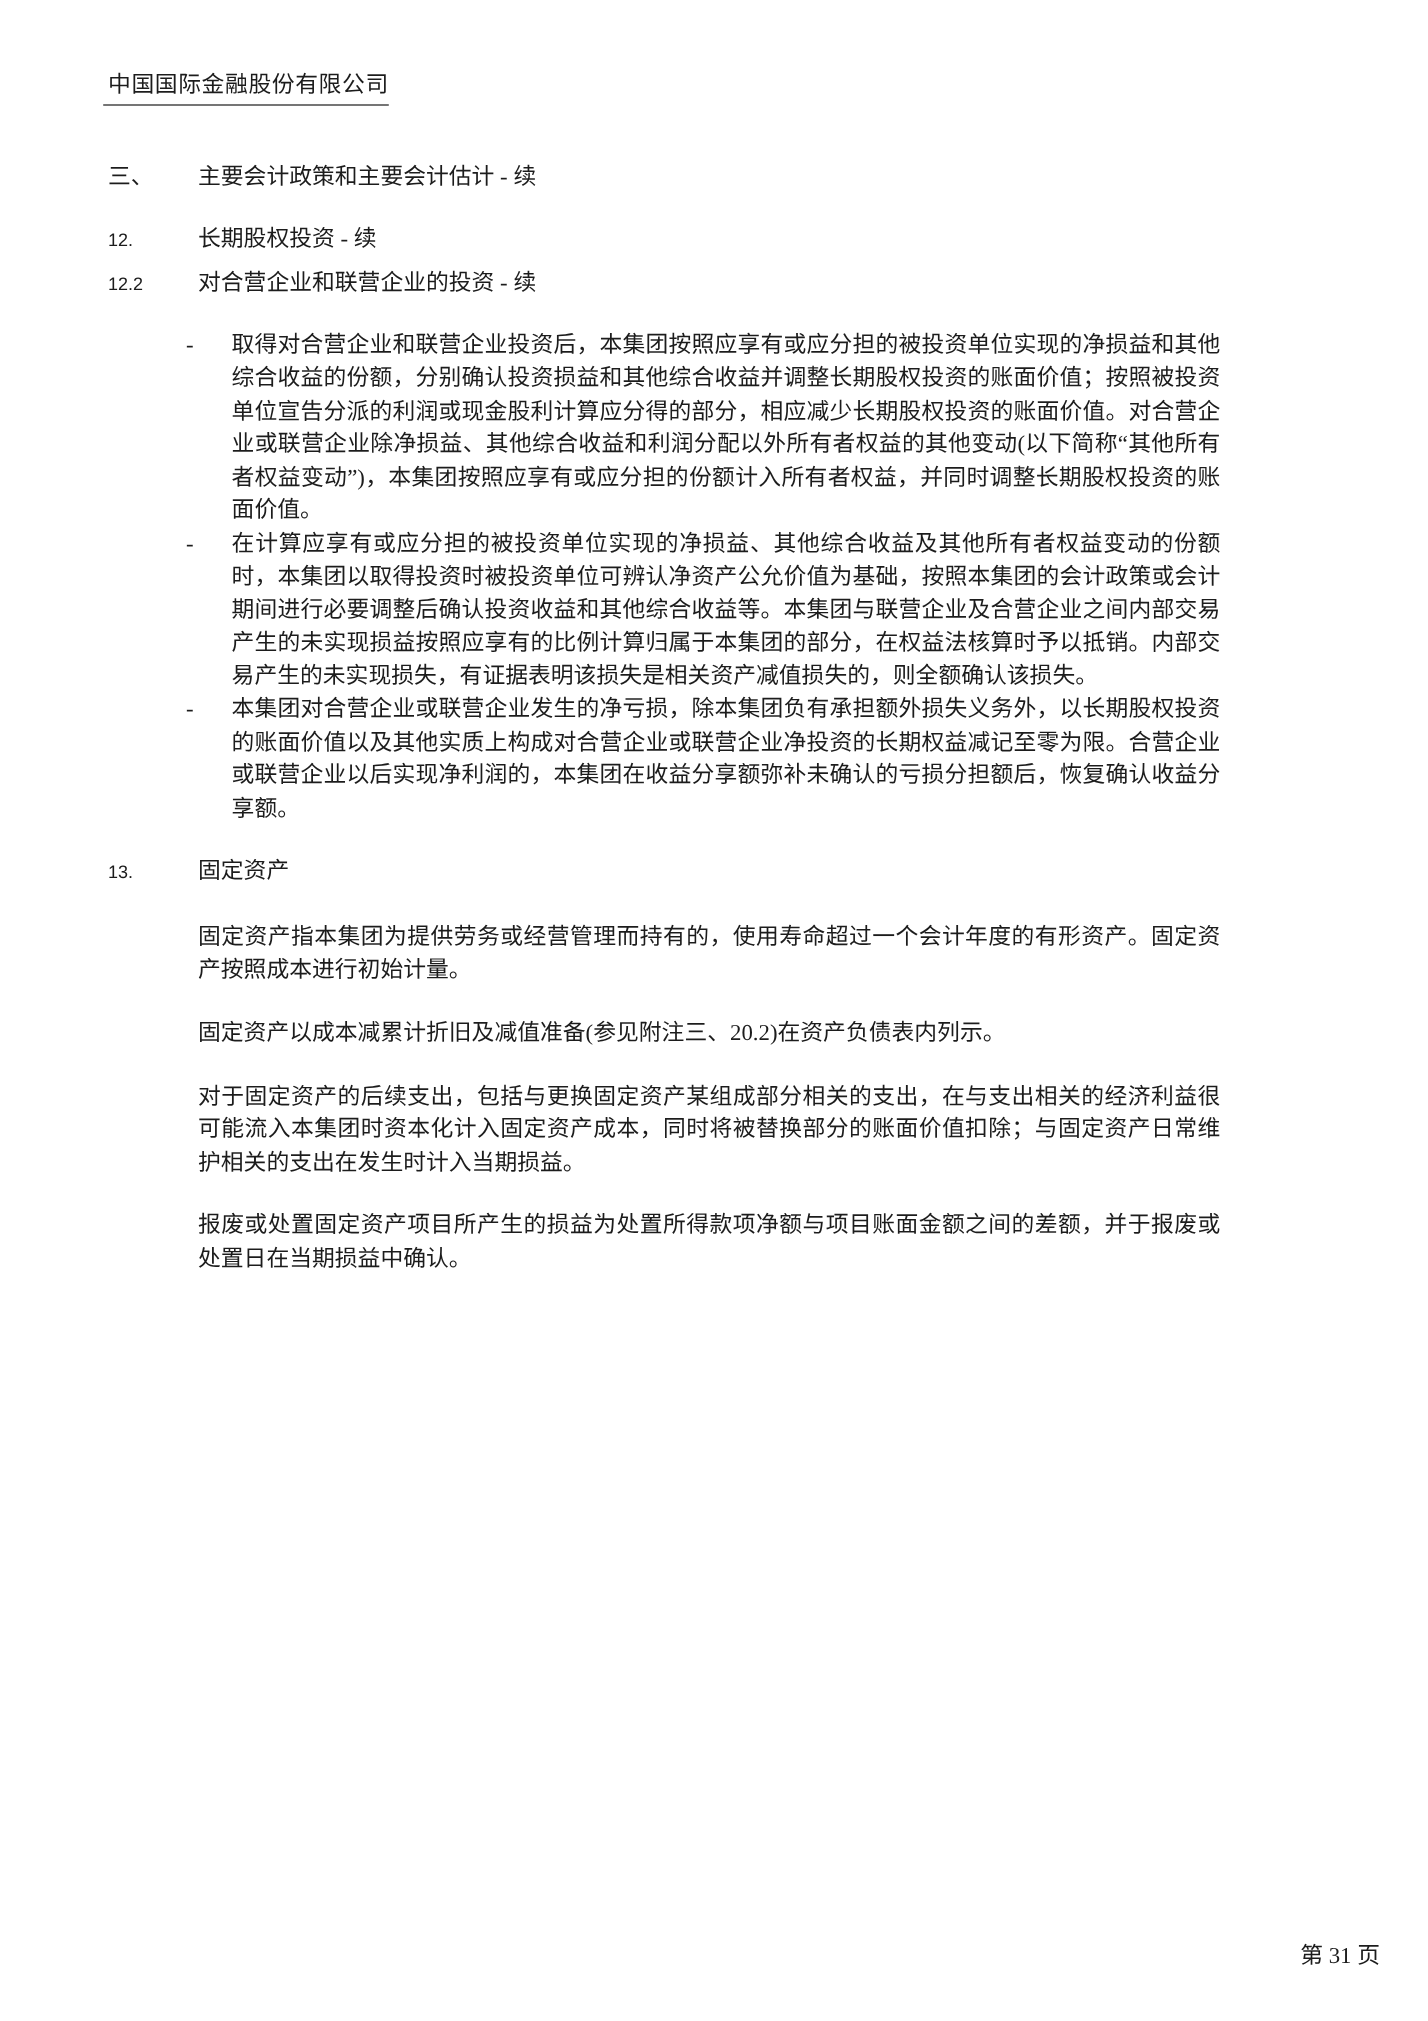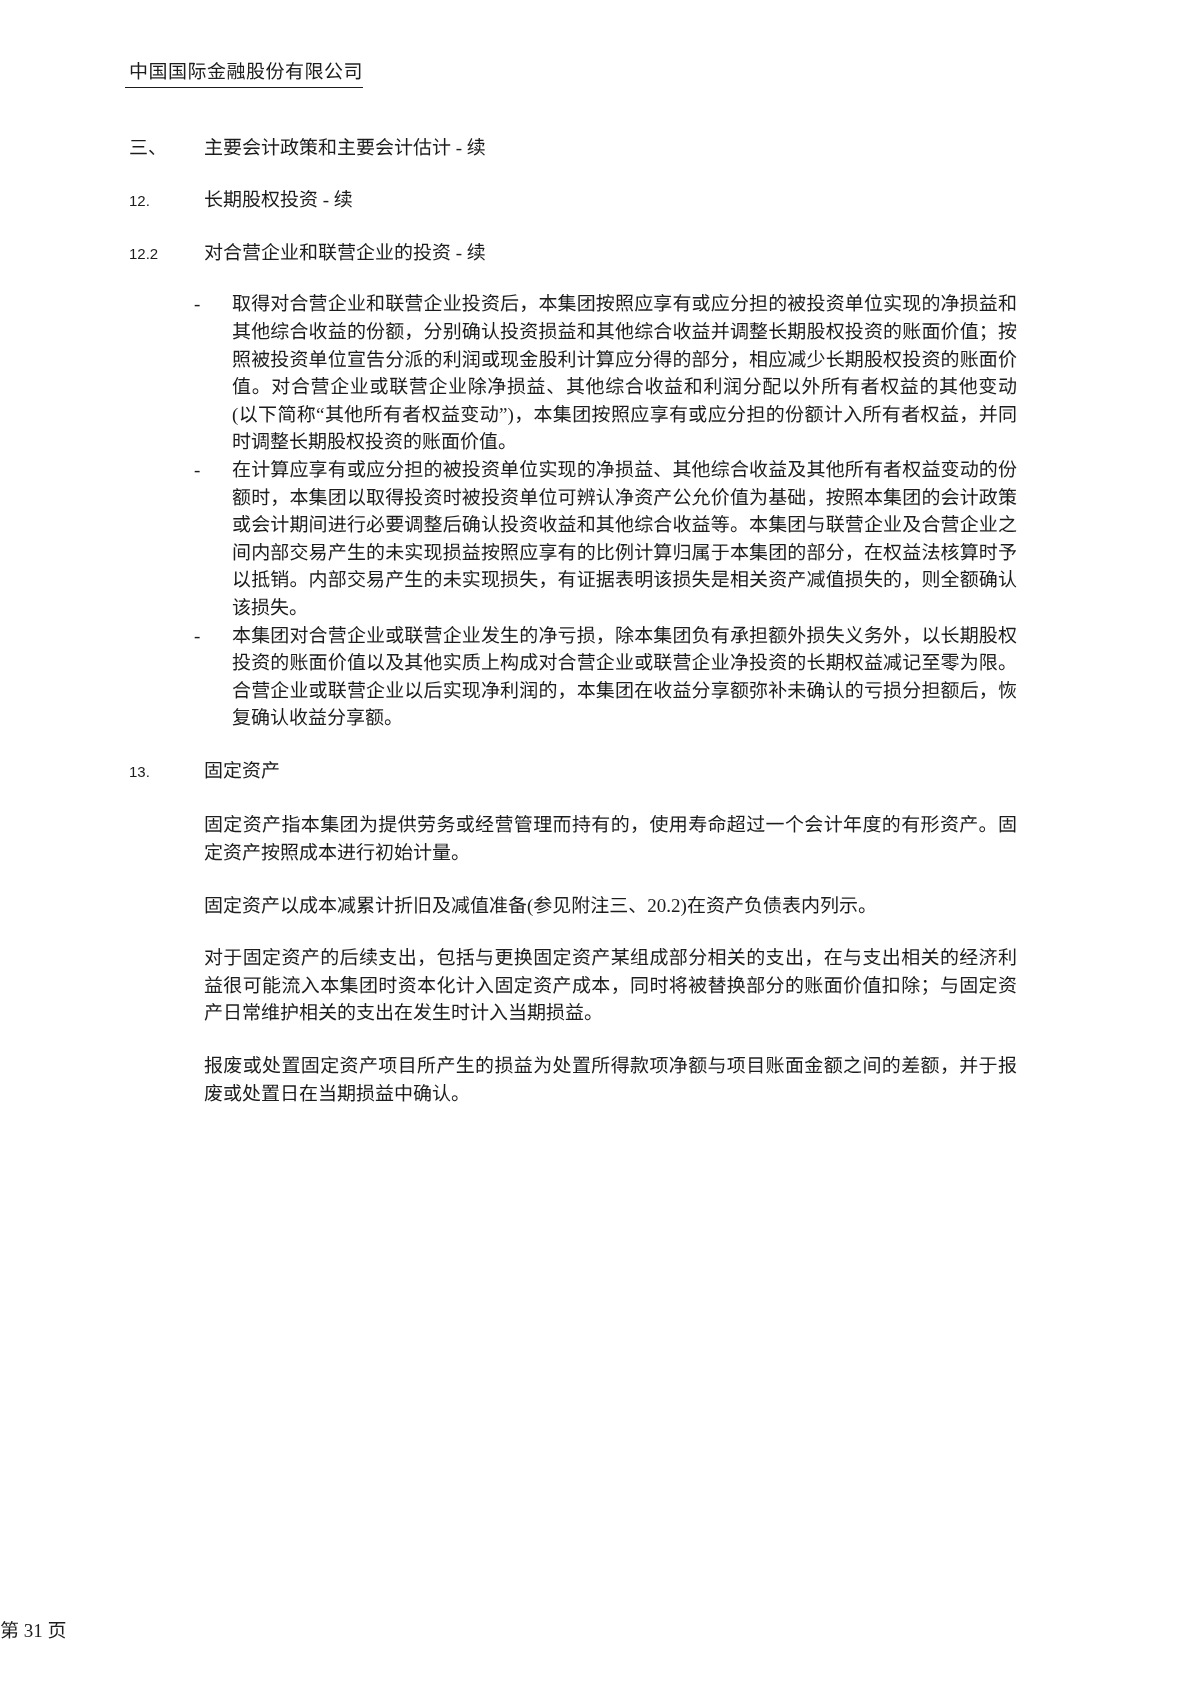--- a/index.html
+++ b/index.html
@@ -8,42 +8,41 @@
     font-family: "Liberation Serif", "DejaVu Serif", serif;
     color: #1c1c1c;
     -webkit-font-smoothing: antialiased;
   }
   .page {
     position: relative;
     width: 1150px;
     height: 1684px;
     background: #ffffff;
     overflow: hidden;
-    padding-left: 39px;
   }
   .doc {
     padding: 58px 133px 0 90px;   
     font-size: 19px;
     line-height: 27.6px;
   }
   .company {
     display: inline-block;
     margin-left: -4px;
     padding-left: 4px;
     border-bottom: 1.5px solid #1c1c1c;
     padding-bottom: 1px;
     letter-spacing: 0.5px;
   }
   .heading {
     display: flex;
     align-items: baseline;
   }
   .h-top    { margin-top: 46px; }
   .h-mid    { margin-top: 25px; }
-  .h-sub    { margin-top: 24px; }
+  .h-sub    { margin-top: 8px; }
   .num {
     width: 75px;
     flex-shrink: 0;
     font-family: "Liberation Sans", "DejaVu Sans", sans-serif;
     font-size: 15px;
   }
   .num-cn { font-family: "Liberation Serif", "DejaVu Serif", serif; font-size: 19px; }
   .body-indent { margin-left: 75px; }
   .para {
     text-align: justify;
@@ -66,21 +65,21 @@
   }
   .bullet .b-text {
     flex: 1;
     text-align: justify;
   }
   .footer {
     position: absolute;
     left: 0;
     right: 0;
     bottom: 42px;
-    text-align: left;
+    text-align: right;
     font-size: 19px;
   }
 </style>
 </head>
 <body>
 
 <div class="page">
   <div class="doc">
 
     <div class="company">中国国际金融股份有限公司</div>

